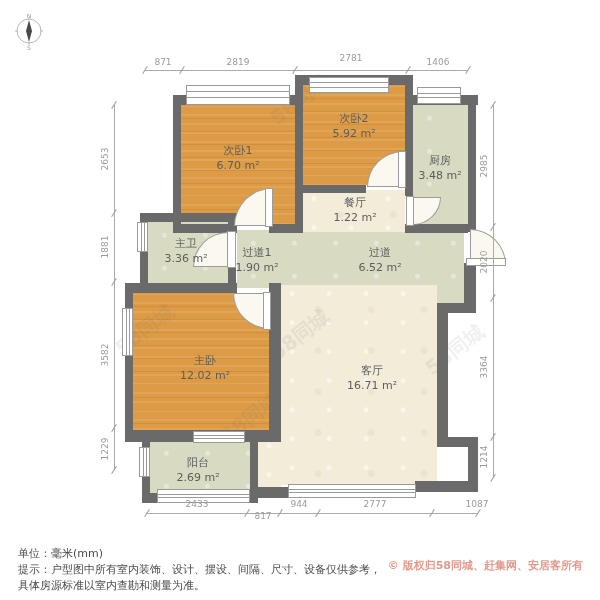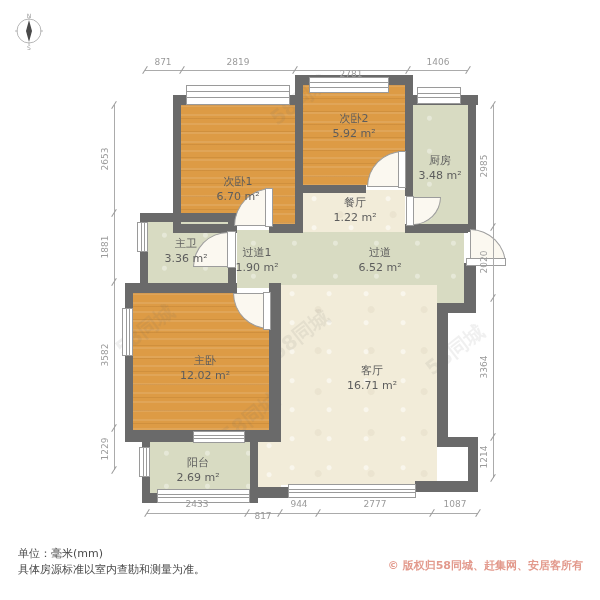--- a/index.html
+++ b/index.html
@@ -114,21 +114,21 @@
 <div class="leaf" style="left:398px;top:151px;width:8px;height:37px;"></div>
 <div class="door" style="left:413px;top:197px;width:28px;height:28px;border-radius:0 0 100% 0;"></div>
 <div class="leaf" style="left:406px;top:196px;width:8px;height:30px;"></div>
 <div class="door" style="left:470px;top:229px;width:36px;height:36px;border-radius:0 100% 0 0;"></div>
 <div class="leaf" style="left:466px;top:258px;width:40px;height:8px;"></div>
 <div class="door" style="left:193px;top:232px;width:35px;height:35px;border-radius:100% 0 0 0;"></div>
 <div class="leaf" style="left:227px;top:231px;width:9px;height:37px;"></div>
 <div class="door" style="left:233px;top:293px;width:36px;height:36px;border-radius:0 0 0 100%;"></div>
 <div class="leaf" style="left:263px;top:292px;width:8px;height:38px;"></div>
 
-<div class="room-label" style="left:238px;top:158px;margin-top:31px;">
+<div class="room-label" style="left:238px;top:158px;">
   <div>次卧1</div>
   <div>6.70 m²</div>
 </div>
 <div class="room-label" style="left:354px;top:126px;">
   <div>次卧2</div>
   <div>5.92 m²</div>
 </div>
 <div class="room-label" style="left:440px;top:168px;">
   <div>厨房</div>
   <div>3.48 m²</div>
@@ -184,33 +184,34 @@
 <div class="tick" style="left:493px;top:478px;"></div>
 <div class="tick" style="left:147px;top:513px;"></div>
 <div class="tick" style="left:247px;top:513px;"></div>
 <div class="tick" style="left:280px;top:513px;"></div>
 <div class="tick" style="left:318px;top:513px;"></div>
 <div class="tick" style="left:432px;top:513px;"></div>
 <div class="tick" style="left:478px;top:513px;"></div>
 
 <div class="dim" style="left:163px;top:62px;">871</div>
 <div class="dim" style="left:238px;top:62px;">2819</div>
-<div class="dim" style="left:351px;top:74px;text-align:center;">2781</div>
+<div class="dim" style="left:351px;top:58px;text-align:center;">2781</div>
 <div class="dim" style="left:438px;top:62px;">1406</div>
 <div class="dim dim-v" style="left:105px;top:159px;">2653</div>
 <div class="dim dim-v" style="left:105px;top:247px;">1881</div>
 <div class="dim dim-v" style="left:105px;top:355px;">3582</div>
 <div class="dim dim-v" style="left:105px;top:449px;">1229</div>
 <div class="dim dim-v" style="left:484px;top:166px;">2985</div>
 <div class="dim dim-v" style="left:484px;top:262px;">2020</div>
 <div class="dim dim-v" style="left:484px;top:367px;">3364</div>
 <div class="dim dim-v" style="left:484px;top:457px;">1214</div>
 <div class="dim" style="left:197px;top:504px;">2433</div>
 <div class="dim" style="left:263px;top:516px;">817</div>
 <div class="dim" style="left:299px;top:504px;">944</div>
 <div class="dim" style="left:375px;top:504px;">2777</div>
-<div class="dim" style="left:455px;top:504px;">1087</div>
+<div class="dim" style="left:477px;top:504px;">1087</div>
 
 <div class="footer">
   <div>单位：毫米(mm)</div>
+  <div>提示：户型图中所有室内装饰、设计、摆设、间隔、尺寸、设备仅供参考，</div>
   <div>具体房源标准以室内查勘和测量为准。</div>
 </div>
 <div class="copyright">© 版权归58同城、赶集网、安居客所有</div>
 
 </body></html>

